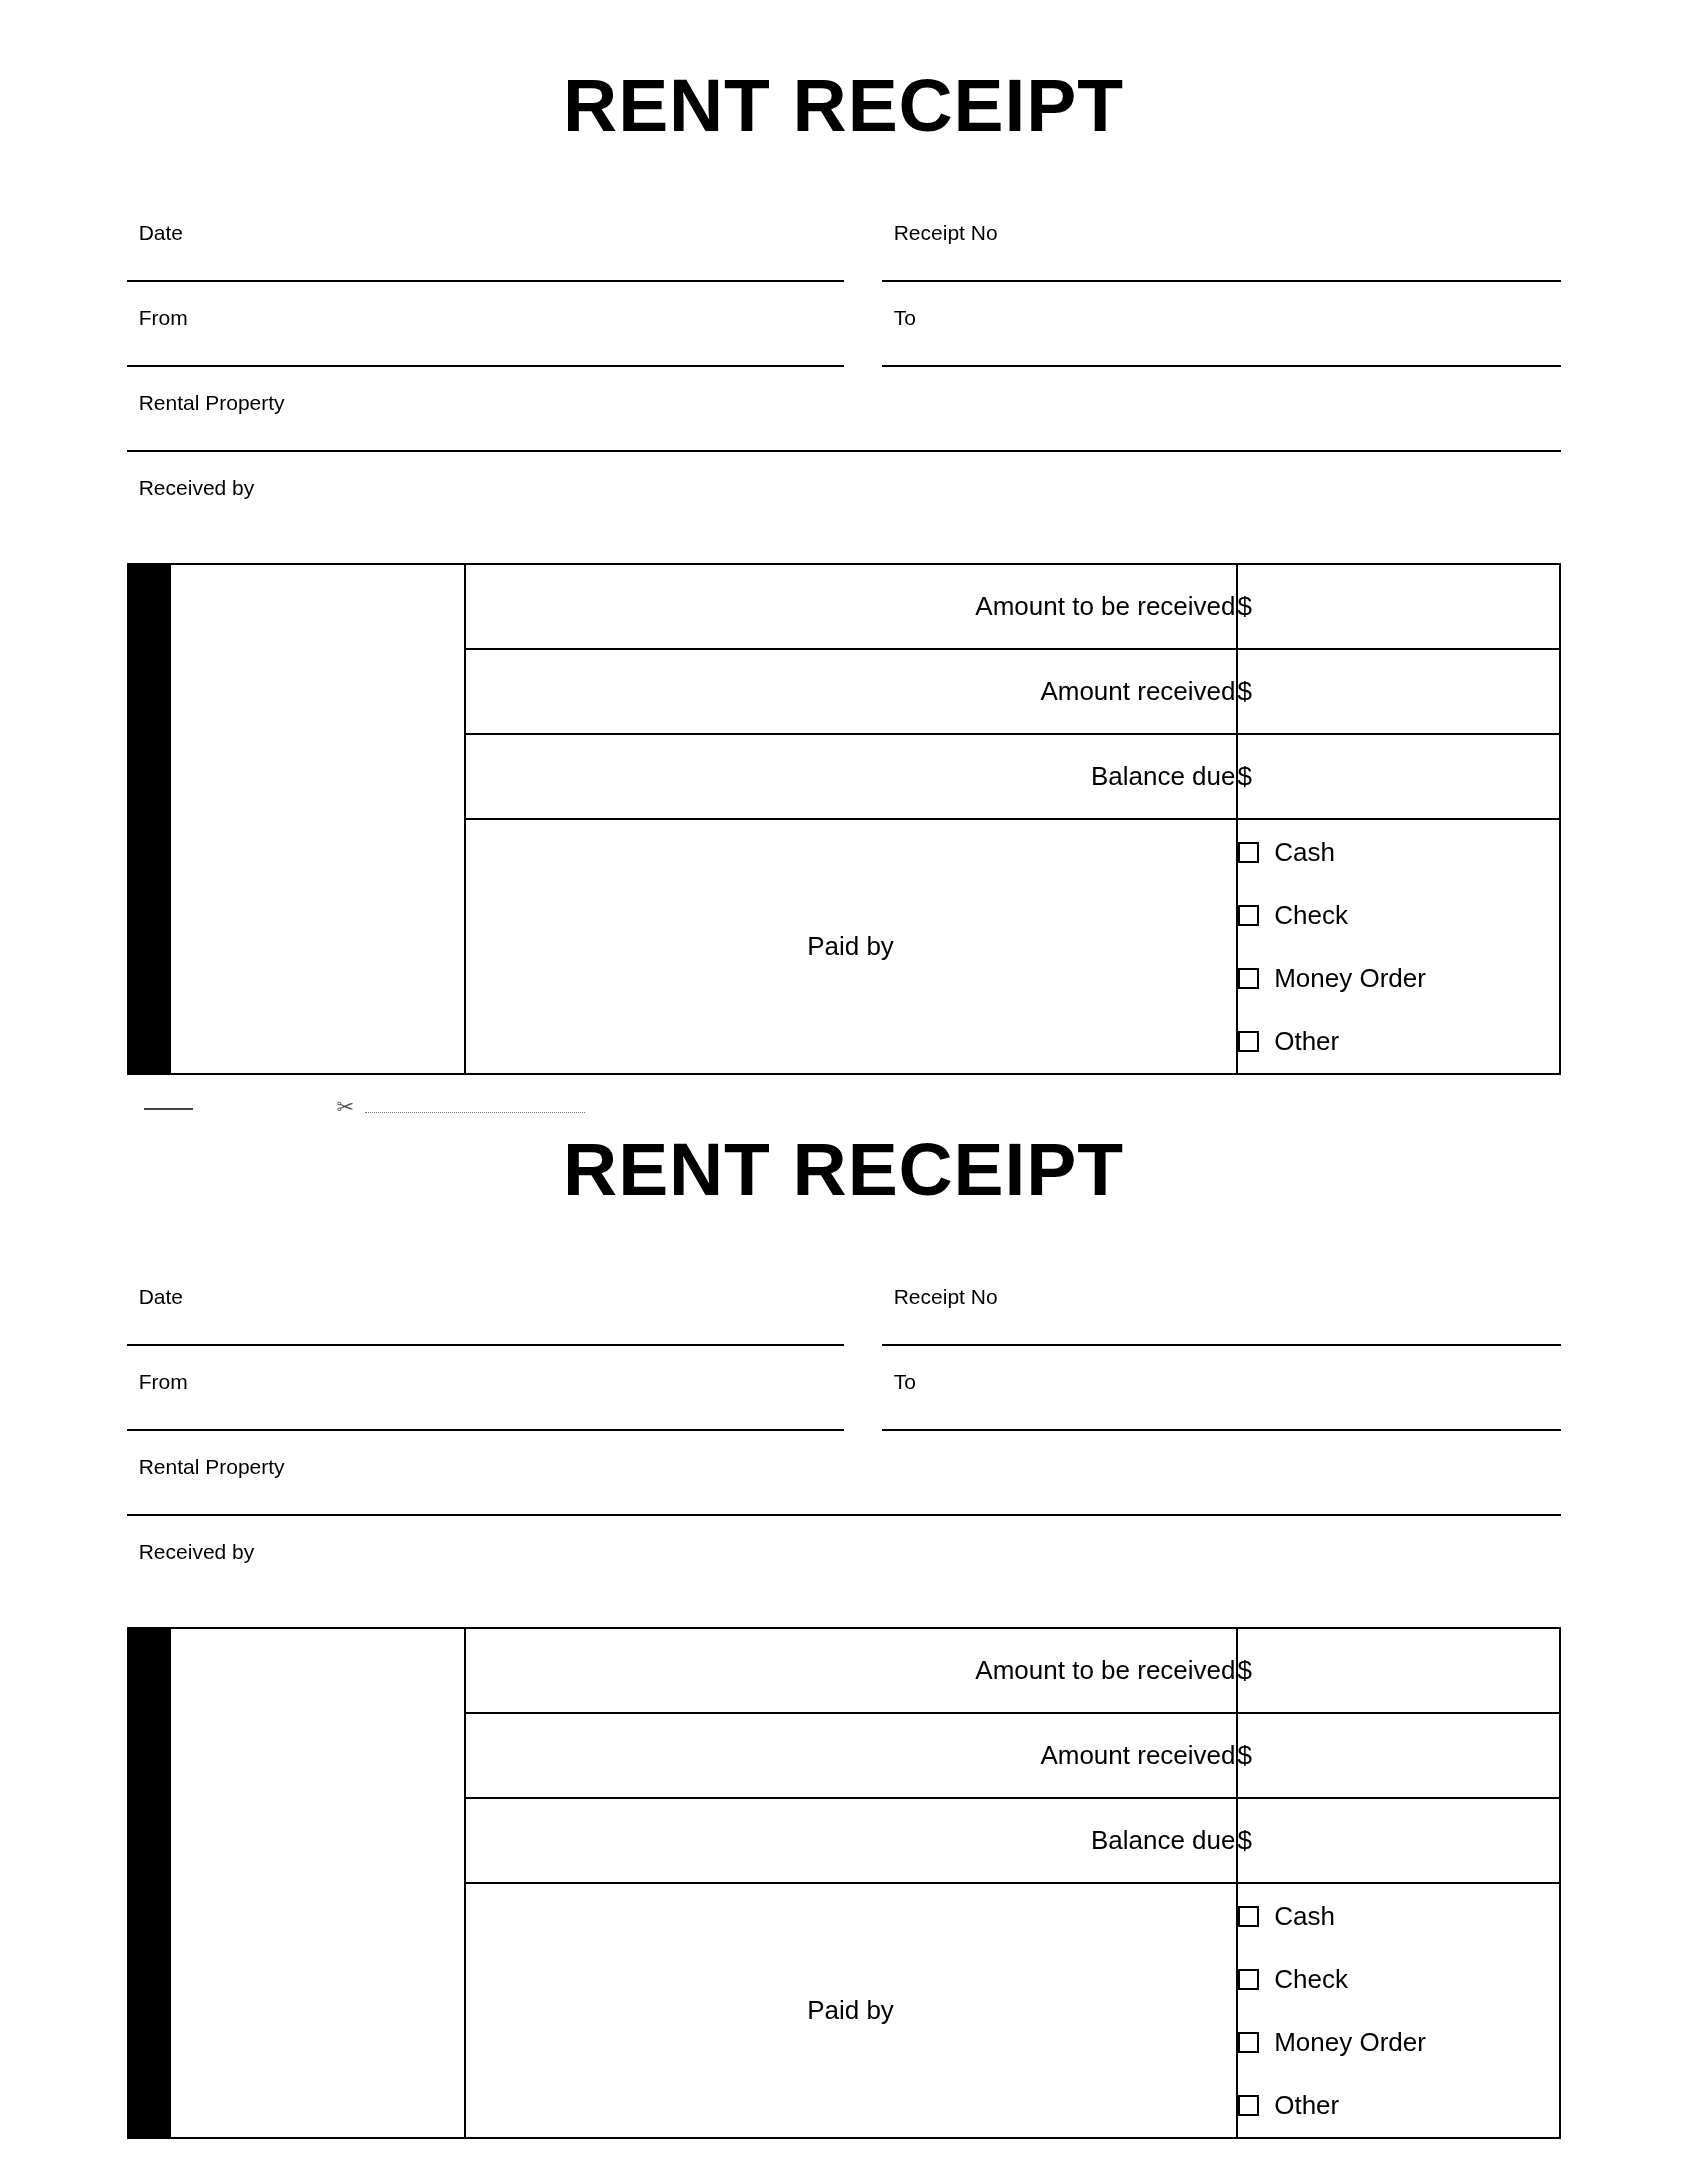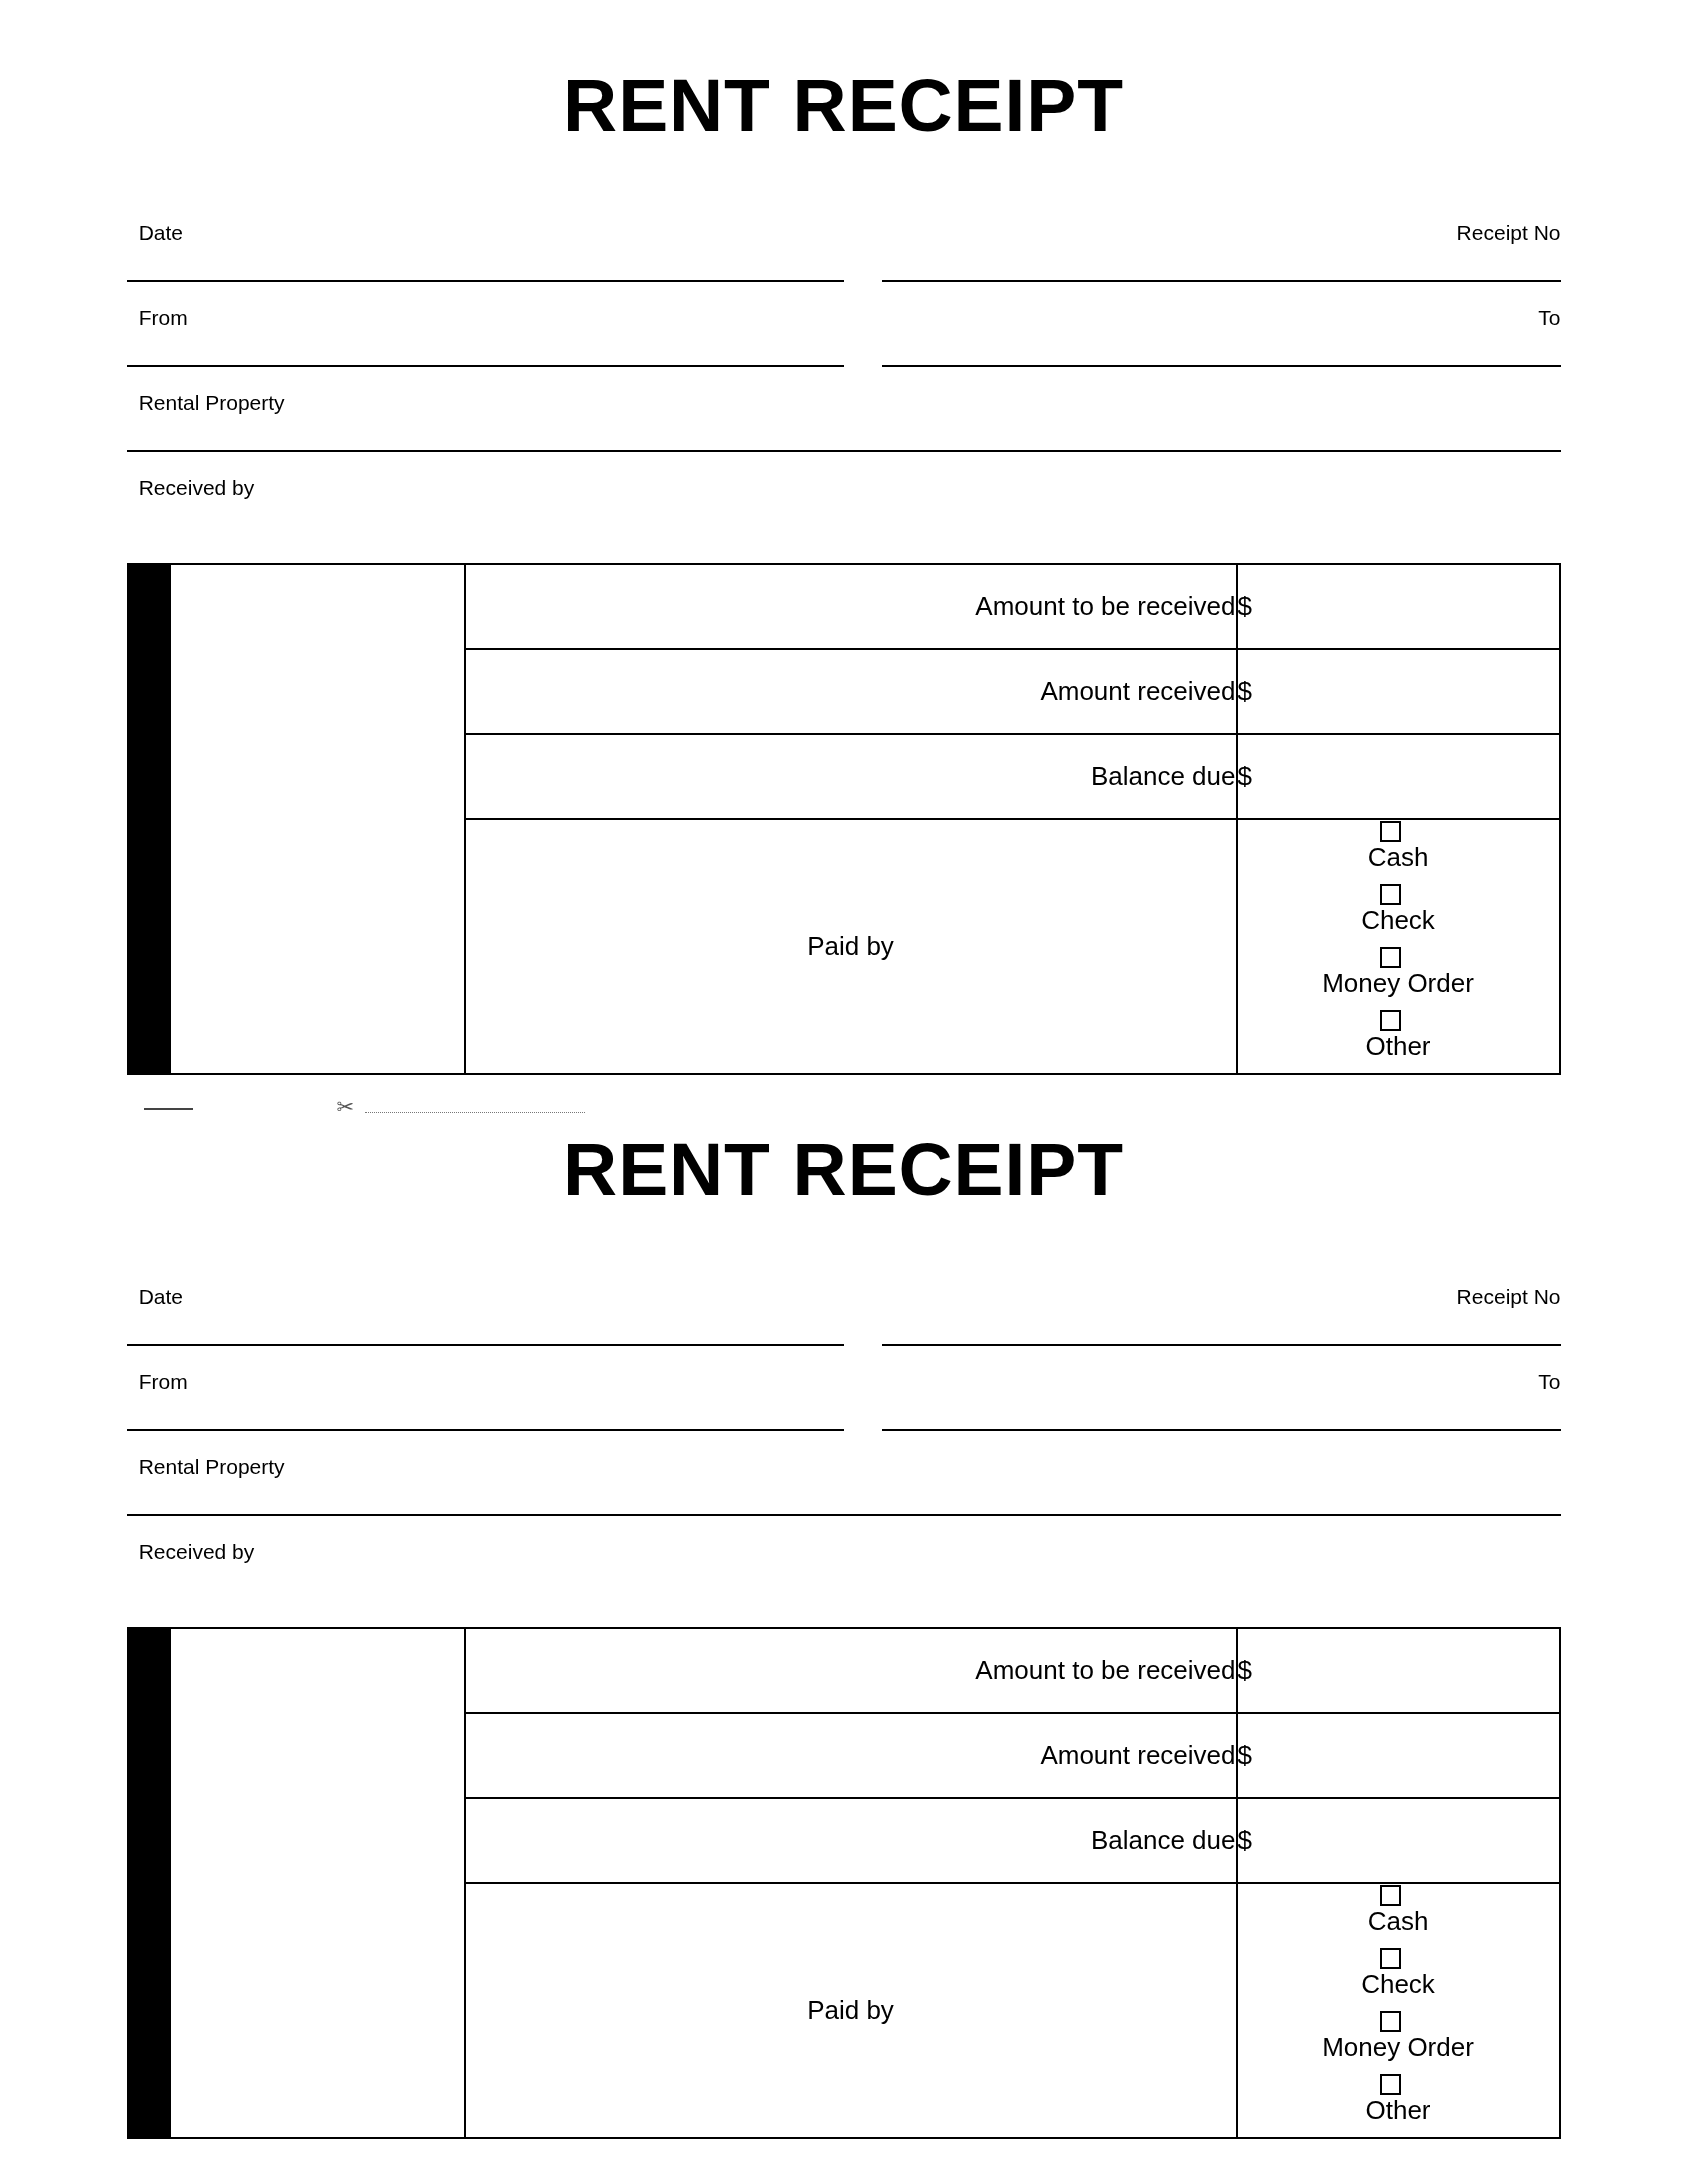--- a/index.html
+++ b/index.html
@@ -52,21 +52,21 @@
   .field {
     position: relative;
     box-sizing: border-box;
     border-bottom: 2.6px solid #000;
     height: 85px;
     padding-left: 12.2px;
     padding-top: 19px;
     font-size: 26px;
   }
   .field.half-left { width: 50%; margin-right: 38px; }
-  .field.half-right { width: calc(50% - 38px); text-align: right; }
+  .field.half-right { width: calc(50% - 38px); }
   .field.full { width: 100%; }
   .field-label {
     font-size: 21px;
     line-height: 30px;
   }
 
   .table-wrap {
     margin: 0 auto;
     width: 1434px;
     padding-top: 26px;
@@ -107,21 +107,20 @@
   td.paidby-options {
     padding-left: 17.5px;
     padding-top: 8.7px;
     padding-bottom: 8.7px;
   }
   .option {
     display: flex;
     align-items: center;
     height: 63px;
     font-size: 26px;
-    flex-direction: column;
   }
   .checkbox {
     display: inline-block;
     width: 21px;
     height: 21px;
     border: 2.6px solid #000;
     margin-right: 15.7px;
     box-sizing: border-box;
     flex: none;
   }

